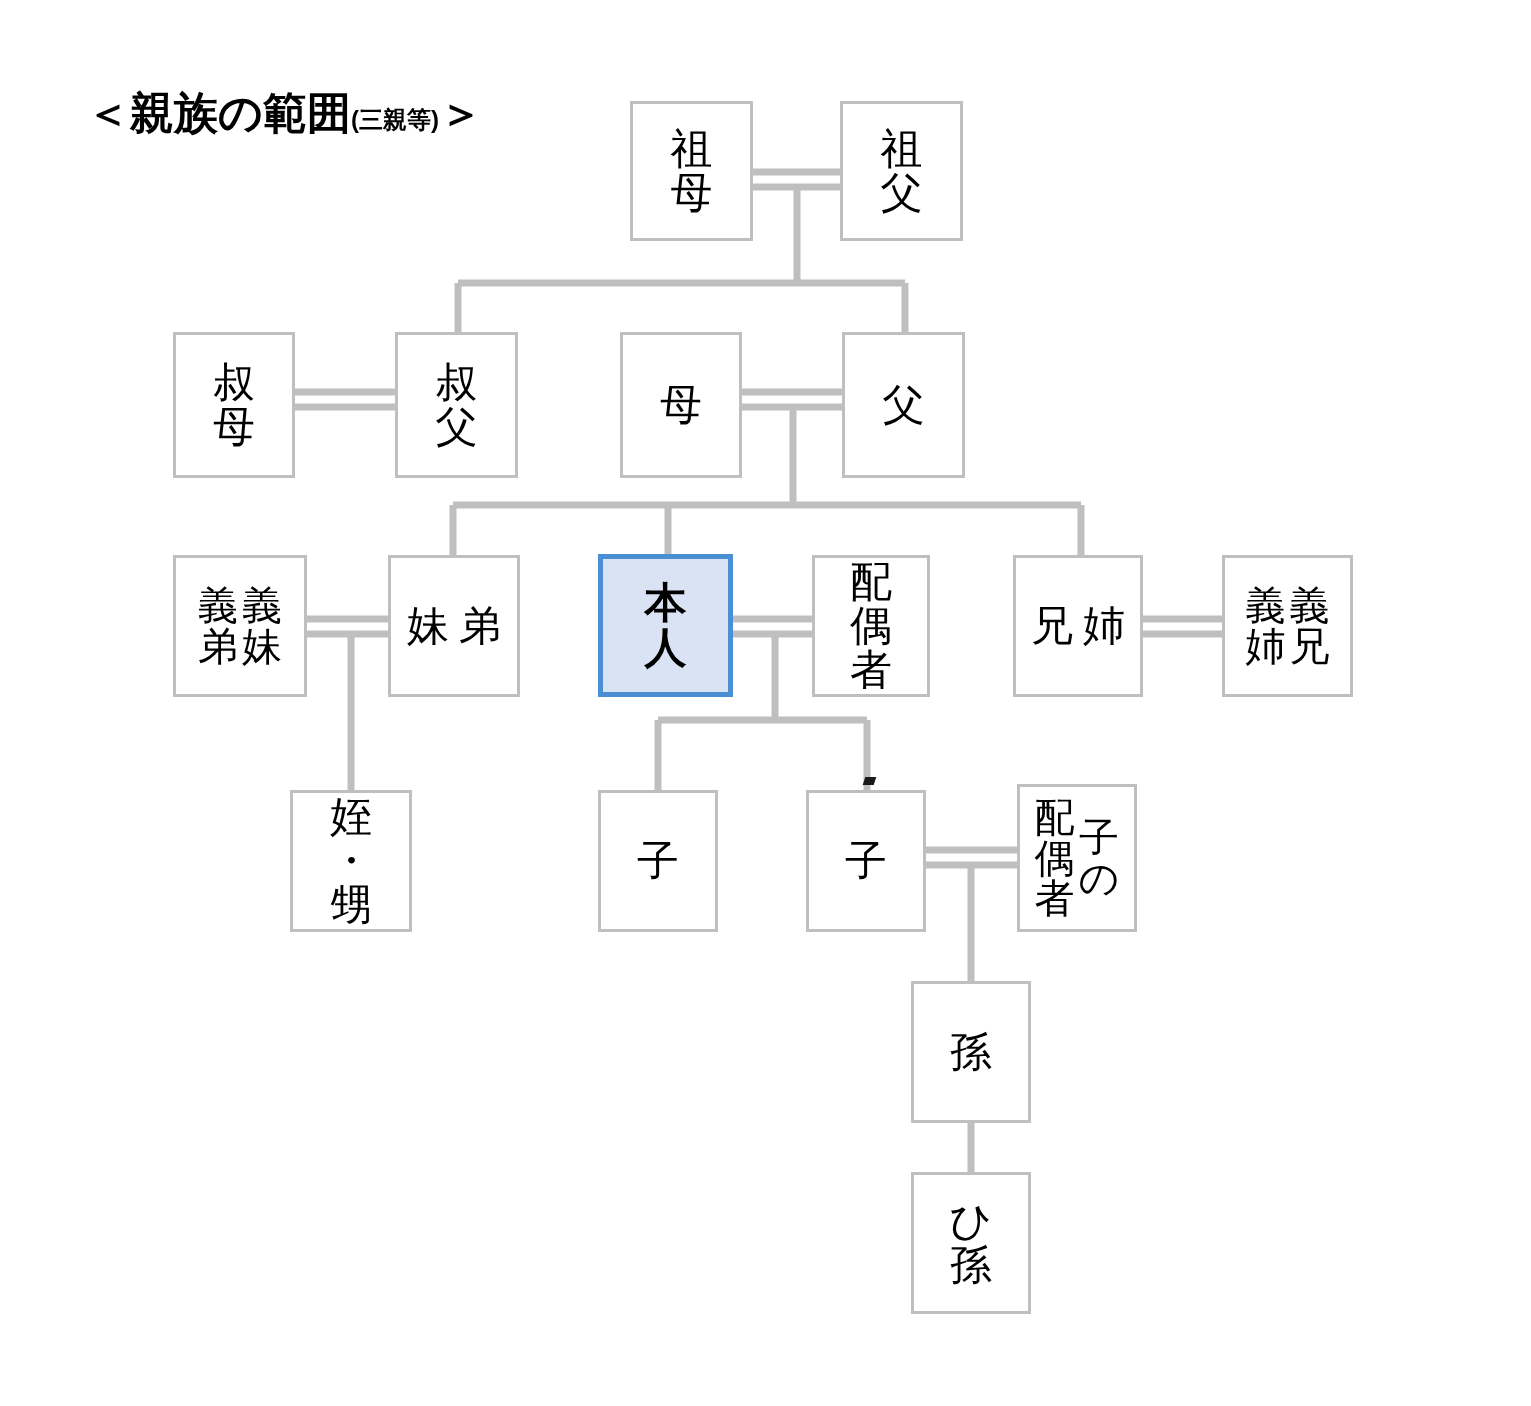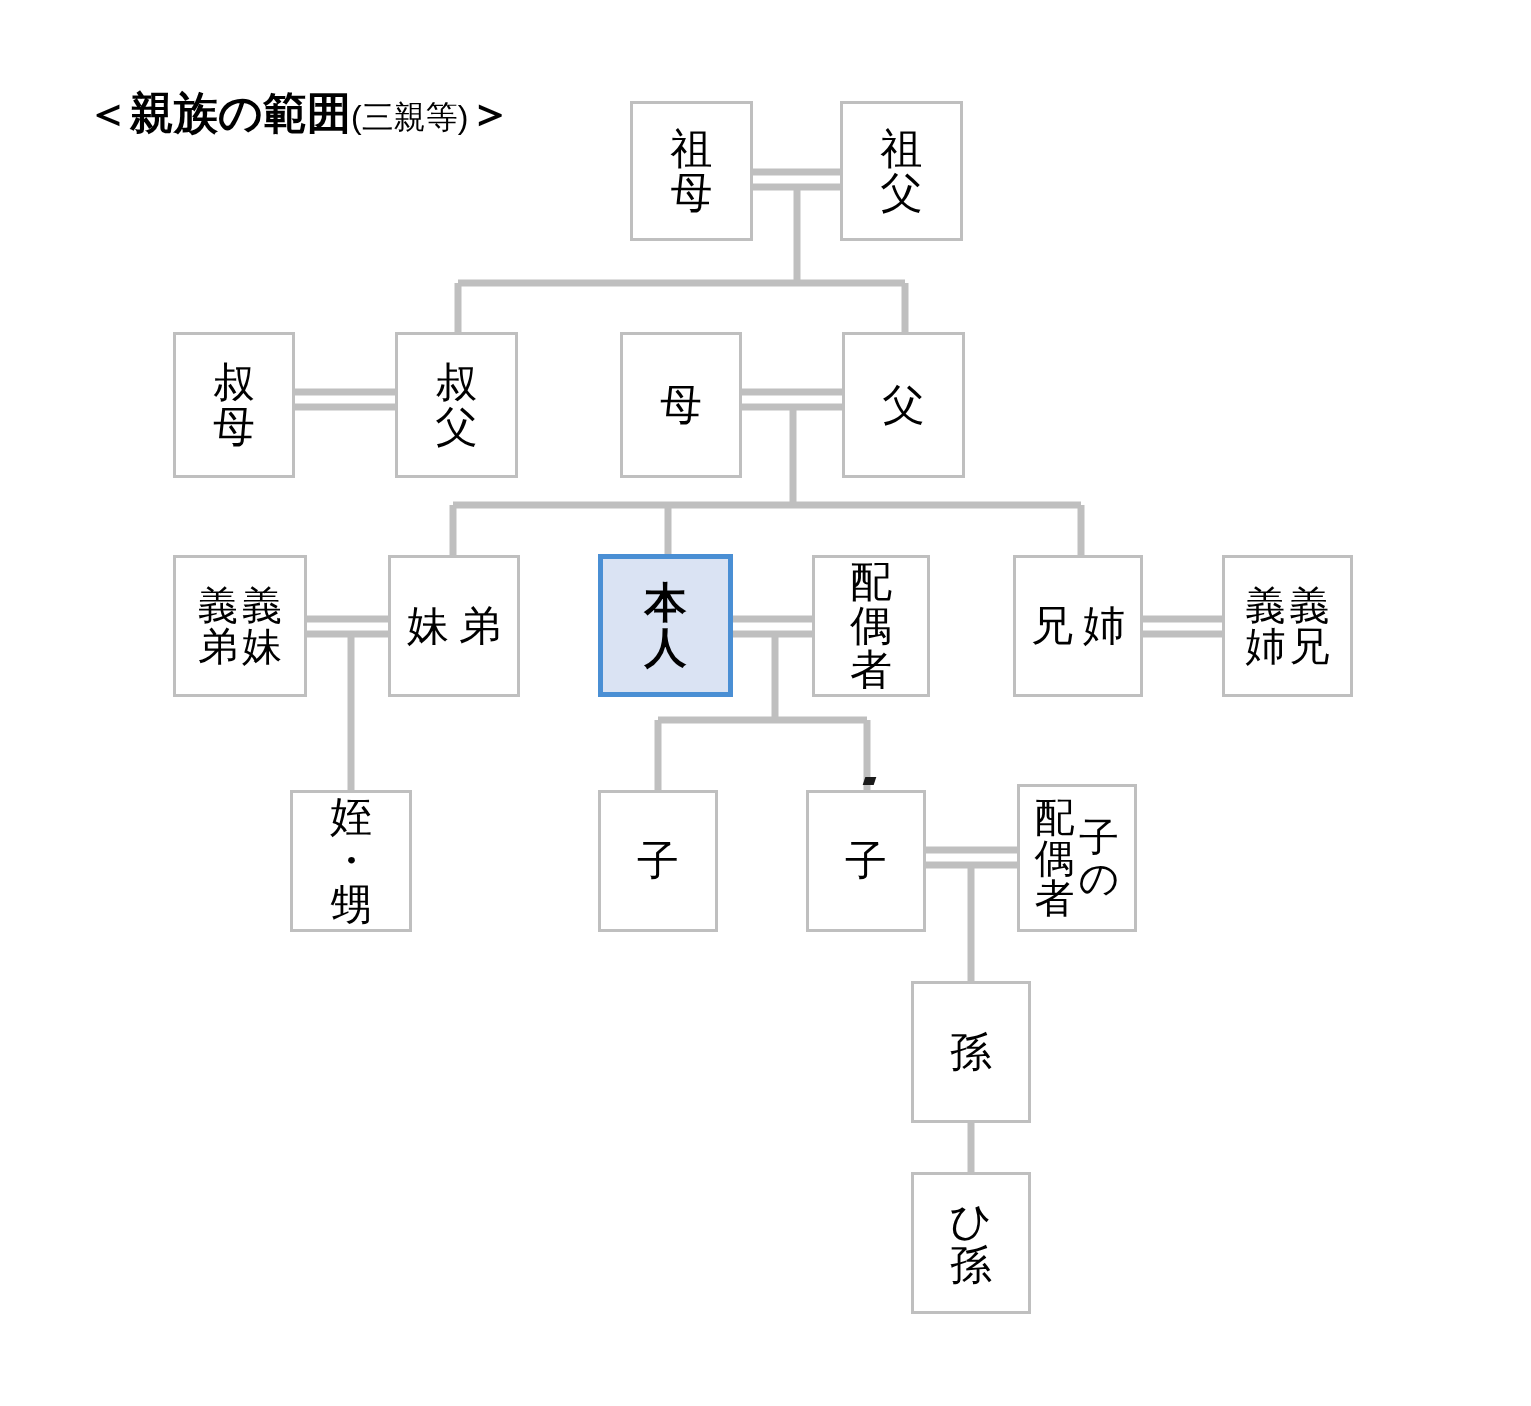--- a/index.html
+++ b/index.html
@@ -3,21 +3,21 @@
 <meta charset="utf-8">
 <style>
   html,body{margin:0;padding:0;background:#ffffff;}
   body{width:1531px;height:1406px;position:relative;overflow:hidden;
        font-family:"Liberation Sans","DejaVu Sans",sans-serif;}
   #stage{position:absolute;left:0;top:0;width:1531px;height:1406px;}
   #wires{position:absolute;left:0;top:0;width:1531px;height:1406px;}
 
   .title{position:absolute;left:86px;top:84px;font-size:44px;font-weight:bold;
          color:#000;white-space:nowrap;letter-spacing:0px;}
-  .title .sub{font-size:32px;font-weight:normal;}
+  .title .sub{font-size:24px;font-weight:bold;}
 
   .node{position:absolute;box-sizing:border-box;border:3px solid #bfbfbf;
         background:#ffffff;display:flex;align-items:center;justify-content:center;
         color:#000;}
   .node .lbl{font-size:42px;line-height:1.05;text-align:center;white-space:pre;}
 
   
   .vert .lbl{writing-mode:horizontal-tb;}
   .vert .col{display:flex;flex-direction:column;align-items:center;justify-content:center;}
   .vert .col span{display:block;}

